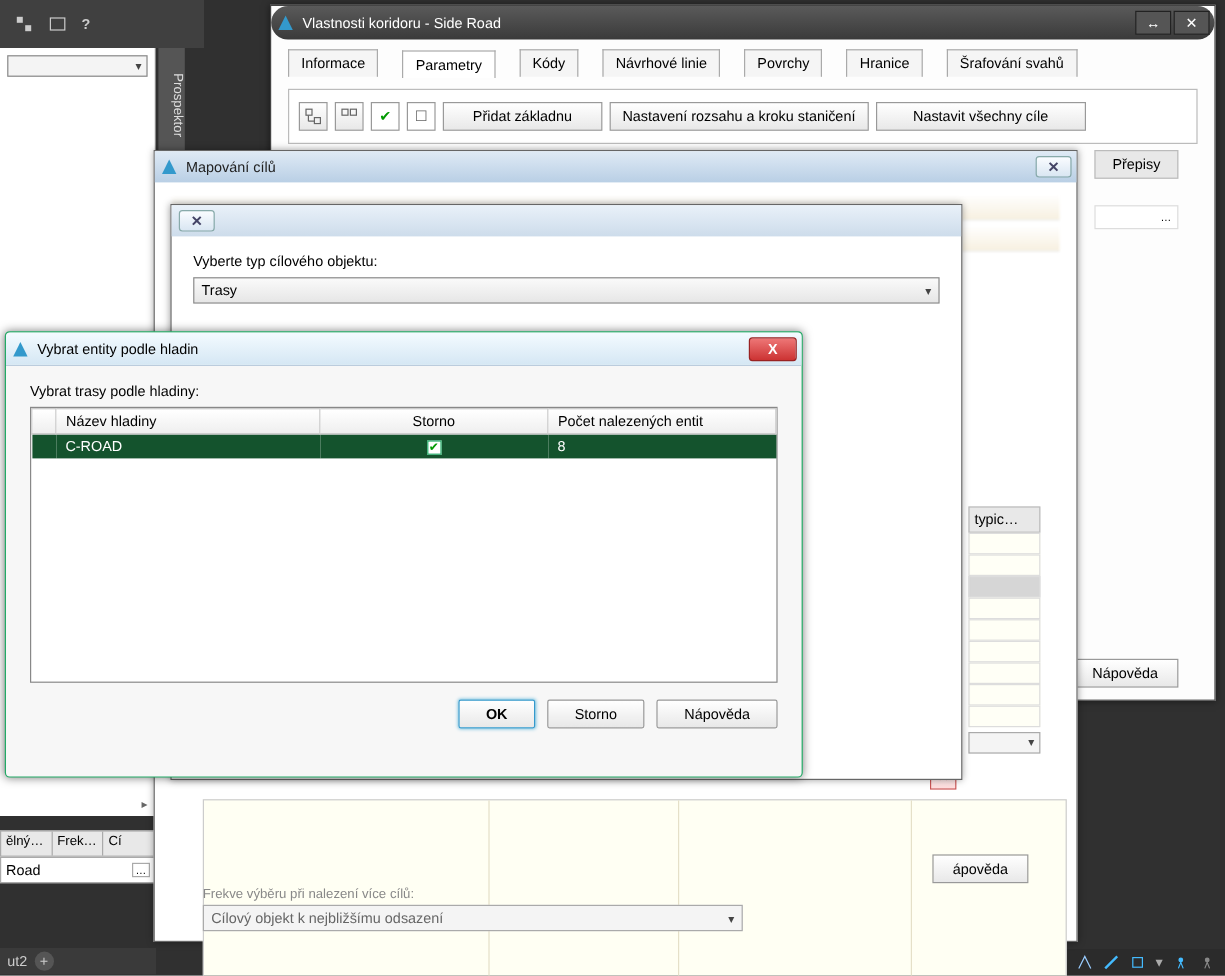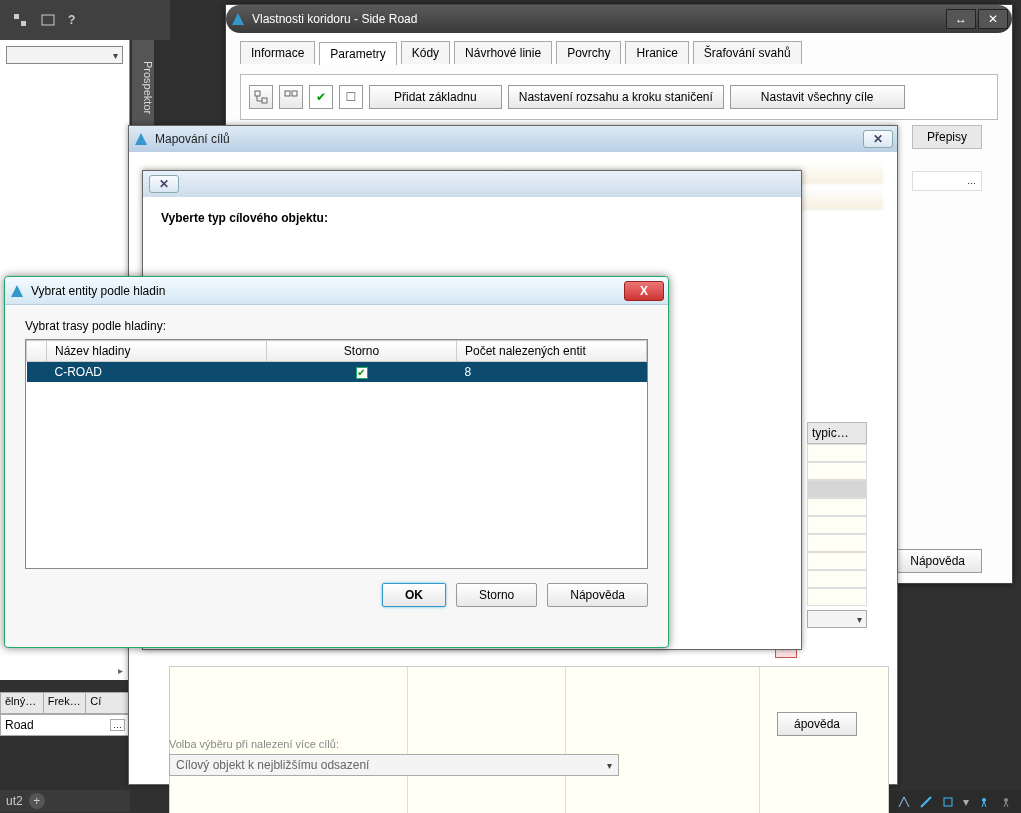--- a/index.html
+++ b/index.html
@@ -26,21 +26,21 @@
   .statusbar svg { display:block; }
 
   
   .win1 { position: absolute; left: 225px; top: 4px; width: 788px; height: 580px; background: #fdfdfd; border: 1px solid #444; box-shadow: 0 0 6px rgba(0,0,0,.5); }
   .win1 .titlebar { height: 28px; background: linear-gradient(#5a5a5a,#3a3a3a); display:flex; align-items:center; justify-content:space-between; padding:0 4px; color:#fff;border-radius:14px; }
   .titlebar .tl { display:flex; align-items:center; gap:6px; }
   .titlebar .logo { width:16px;height:16px; }
   .titlebar .btns { display:flex; gap:2px; }
   .titlebar .btns .wbtn { width:30px;height:20px;background:#555;border:1px solid #222;display:flex;align-items:center;justify-content:center;color:#fff;font-size:12px;}
   .win1 .content { padding: 8px 14px; }
-  .tabs { display:flex; gap:4px; margin-bottom:10px; }
+  .tabs { display:flex; gap:20px; margin-bottom:10px; }
   .tabs .tab { border:1px solid #aaa; border-bottom:none; background:#f5f5f5; padding:4px 10px; font-size:12px; }
   .tabs .tab.active { background:#fff; position:relative; top:1px; }
   .winbody-border { border:1px solid #bbb; padding:10px 8px; background:#fff; }
   .toolbar-row { display:flex; gap:6px; align-items:center; }
   .toolbar-row .icbtn { width:24px;height:24px;border:1px solid #999;background:linear-gradient(#fff,#e8e8e8);display:flex;align-items:center;justify-content:center; }
   .toolbar-row .chk { width:24px;height:24px;border:1px solid #999;background:#fff;display:flex;align-items:center;justify-content:center;color:#090; }
   .toolbar-row .btn { border:1px solid #999;background:linear-gradient(#fff,#e8e8e8);padding:4px 24px; }
   .win1 .prepisy { position:absolute; right:30px; top:120px; width:70px; }
   .prepisy .hdr { background:#e8e8e8; border:1px solid #bbb; padding:4px 8px; text-align:center; }
   .prepisy .cell { height:20px; border:1px solid #ddd; background:#fff; display:flex; justify-content:flex-end; align-items:center; padding:0 4px; }
@@ -68,34 +68,34 @@
   .win2 .yellowpane .vline { position:absolute;top:0;bottom:0;width:1px;background:#e5e0c8; }
   .win2 .napo2 { position:absolute; right:40px; bottom:48px; border:1px solid #999;background:linear-gradient(#fff,#e8e8e8);padding:4px 16px; }
 
   .win2 .footer { position:absolute; left:40px; bottom:8px; right:40px; }
   .win2 .footer label { color:#888; font-size:11px; }
   .win2 .footer .sel { margin-top:3px; width:450px; border:1px solid #aaa; background:#f4f4f4; padding:3px 6px; display:flex; justify-content:space-between; align-items:center; color:#666;}
 
   
   .win3 { position:absolute; left:142px; top:170px; width:660px; height:480px; background:#fff; border:1px solid #666; box-shadow:0 0 6px rgba(0,0,0,.4); }
   .win3 .titlebar3 { height:26px; background:linear-gradient(#e9f1f9,#cddceb);display:flex;align-items:center;justify-content:space-between;padding:0 6px; }
-  .win3 .body3 { padding:14px 18px;font-weight:bold; }
+  .win3 .body3 { padding:14px 18px; }
   .sel-row { margin-top:6px; }
   .sel-row .sel { width:100%; border:1px solid #888; background:linear-gradient(#fafafa,#e6e6e6); padding:3px 6px; display:flex; justify-content:space-between; align-items:center; }
 
   
   .win4 { position:absolute; left:4px; top:276px; width:665px; height:372px; background:#f7f7f7; border:1px solid #2a6; box-shadow:0 0 8px rgba(0,0,0,.5); border-radius:4px; }
   .win4 .titlebar4 { height:28px; background:linear-gradient(#f4fbff,#d5e7f4);display:flex;align-items:center;justify-content:space-between;padding:0 4px;border-bottom:1px solid #bcd; border-radius:4px 4px 0 0;}
   .win4 .titlebar4 .close { width:40px;height:20px;background:linear-gradient(#e77,#c33);border:1px solid #922;border-radius:3px;display:flex;align-items:center;justify-content:center;color:#fff;font-weight:bold; }
   .win4 .body4 { padding:14px 20px; }
   .win4 .tablewrap { border:1px solid #888; background:#fff; height:230px; margin-top:6px; }
   .win4 table { width:100%; border-collapse:collapse; }
   .win4 th { background:linear-gradient(#fff,#eee); border:1px solid #ccc; text-align:left; padding:3px 8px; font-weight:normal; font-size:12px; }
   .win4 td { padding:3px 8px; font-size:12px; }
-  .win4 tr.sel td { background:#0c4a6e; color:#fff; }
+  .win4 tr.sel td { background:#14532d; color:#fff; }
   .win4 tr.sel td .cb { background:#fff; border:1px solid #2a6; width:12px;height:12px;display:inline-flex;align-items:center;justify-content:center;color:#090;font-size:10px; }
   .win4 .btns4 { display:flex; gap:10px; justify-content:flex-end; margin-top:14px; }
   .win4 .btns4 .b { border:1px solid #999;background:linear-gradient(#fff,#e8e8e8);padding:4px 22px; border-radius:2px;}
   .win4 .btns4 .b.primary { border:1px solid #39c; box-shadow:0 0 3px #6bd;font-weight:bold; }
 
   .arrow-down::after { content:"▾"; color:#444; font-size:10px; }
 
   
   .leftpanel { position:absolute; left:0; top:40px; width:130px; height:640px; background:#fff; border-right:1px solid #888; }
   .leftpanel .dd { margin:6px; border:1px solid #888;background:#f4f4f4;height:18px;display:flex;justify-content:flex-end;align-items:center;padding:0 4px; }
@@ -279,34 +279,40 @@
 
   <div class="yellowpane">
     <div class="vline" style="left:33%"></div>
     <div class="vline" style="left:55%"></div>
     <div class="vline" style="left:82%"></div>
   </div>
 
   <button class="napo2">ápověda</button>
 
   <div class="footer">
-    <label>Volba výběru při nalezení více cílů:</label>
+    <label>Frekve výběru při nalezení více cílů:</label>
     <div class="sel">
       <span>Cílový objekt k nejbližšímu odsazení</span>
       <span class="arrow-down"></span>
     </div>
   </div>
 </div>
 
 <div class="win3">
   <div class="titlebar3">
     <div class="closebtn-x">✕</div>
   </div>
   <div class="body3">
     <div>Vyberte typ cílového objektu:</div>
+    <div class="sel-row">
+      <div class="sel">
+        <span>Trasy</span>
+        <span class="arrow-down"></span>
+      </div>
+    </div>
   </div>
 </div>
 
 <div class="win4">
   <div class="titlebar4">
     <div style="display:flex;align-items:center;gap:6px">
       <svg width="16" height="16">
           <path d="M2 14 L8 2 L14 14 Z" fill="#39c"></path>
         </svg>
       <span>Vybrat entity podle hladin</span>

